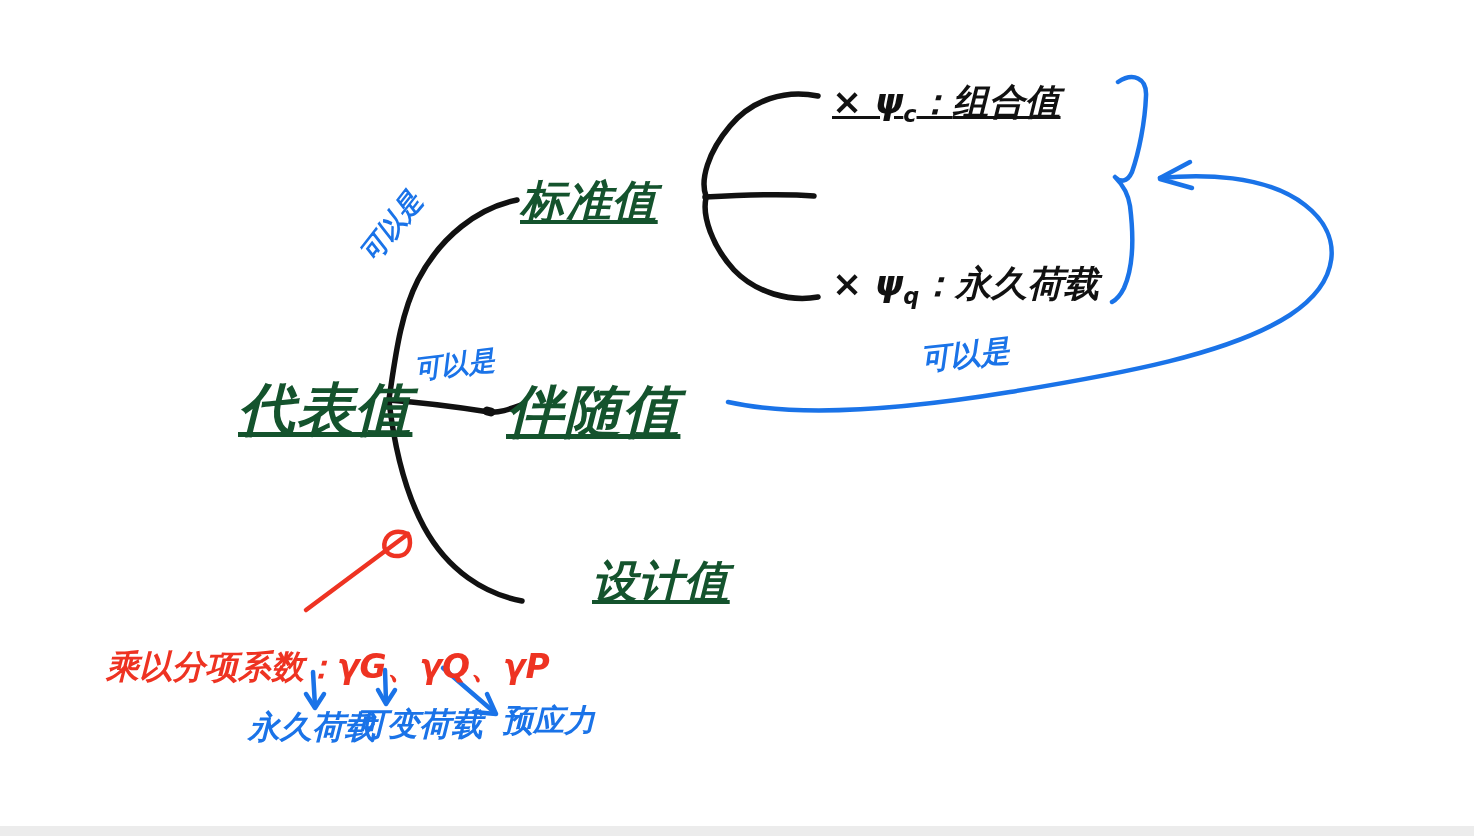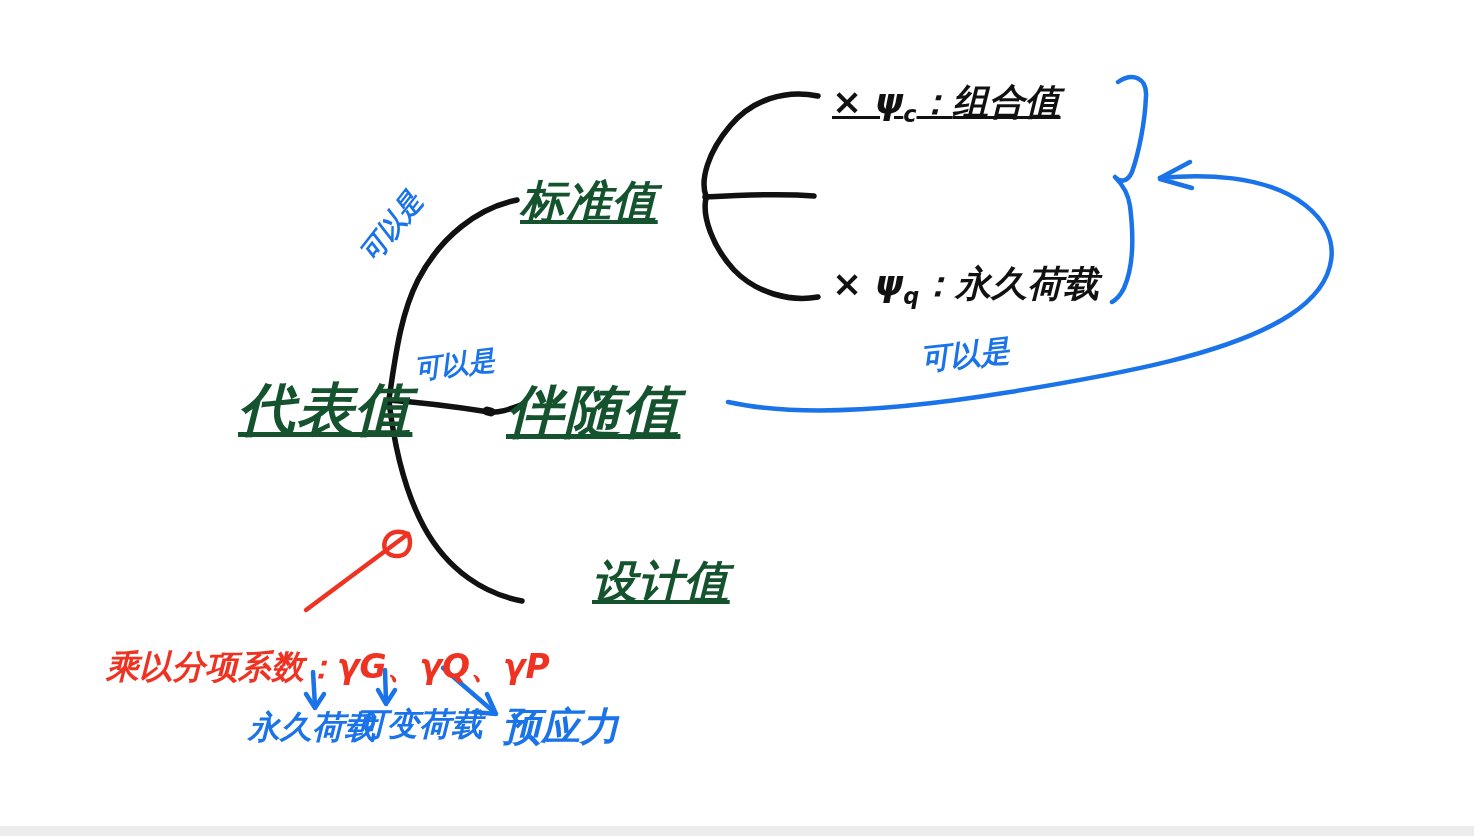--- a/index.html
+++ b/index.html
@@ -108,21 +108,21 @@
     transform: rotate(-6deg);
     transform-origin: left top;
   }
   .red-note {
     left: 106px;
     top: 617px;
     font-size: 33px;
   }
   .blue-term-1 { left: 248px; top: 706px; font-size: 32px; }
   .blue-term-2 { left: 355px; top: 703px; font-size: 32px; }
-  .blue-term-3 { left: 502px; top: 700px; font-size: 39px; }
+  .blue-term-3 { left: 502px; top: 700px; font-size: 31px; }
 </style>
 </head>
 <body>
 
 <div id="canvas">
 
   <svg class="ink" viewBox="0 0 1474 836">
     <g fill="none" stroke="#111111" stroke-width="5.5" stroke-linecap="round" stroke-linejoin="round">
 
       <path d="M 389 399 C 395 360 400 315 418 280 C 441 236 478 208 517 200"></path>

